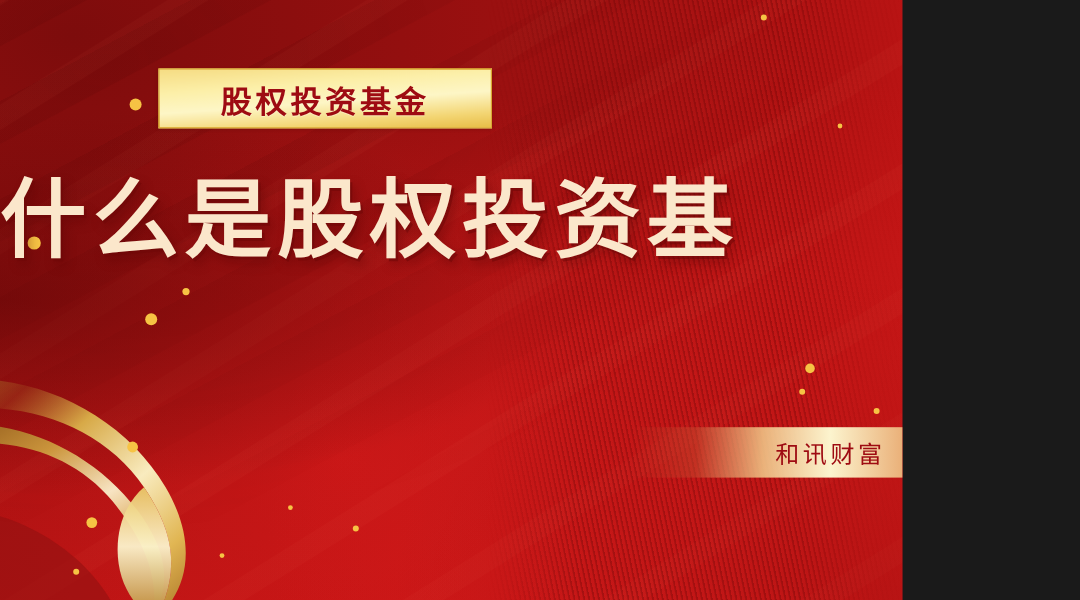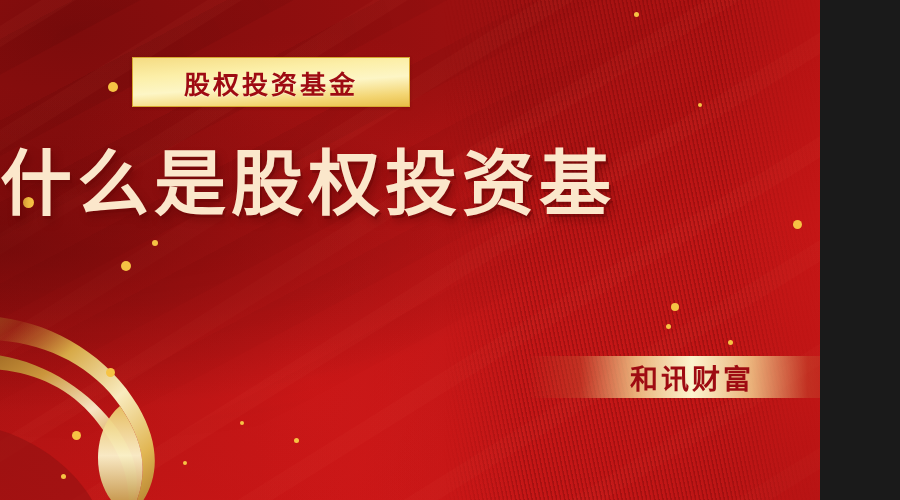--- a/index.html
+++ b/index.html
@@ -3,21 +3,21 @@
 <meta charset="utf-8">
 <title>股权投资基金 Banner</title>
 <style>
   html, body {
     margin: 0;
     padding: 0;
     background: #1a1a1a;
   }
   #banner {
     position: relative;
-    width: 820px;
+    width: 752px;
     height: 500px;
     overflow: hidden;
     font-family: "Liberation Sans", "DejaVu Sans", sans-serif;
     background: #B5121B;
     user-select: none;
   }
 
   
   .bg-layer {
     position: absolute;
@@ -167,22 +167,22 @@
     background: linear-gradient(90deg,
         rgba(160,10,10,0.0) 0%,
         rgba(196,70,44,0.55) 16%,
         rgba(238,190,130,0.92) 33%,
         #FCF4CE 50%,
         rgba(238,190,130,0.92) 68%,
         rgba(196,70,44,0.55) 85%,
         rgba(160,10,10,0.0) 100%);
   }
   #bottom-badge .badge-text {
-    font-size: 28px;
-    font-weight: bold;
+    font-size: 20px;
+    font-weight: normal;
     letter-spacing: 3px;
     color: #9E0B12;
     white-space: nowrap;
   }
 </style>
 </head>
 <body>
 
 <div id="banner">
 

